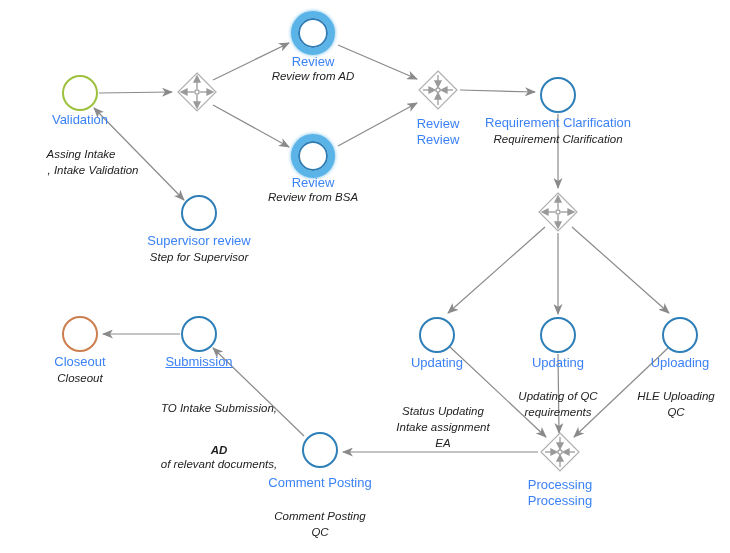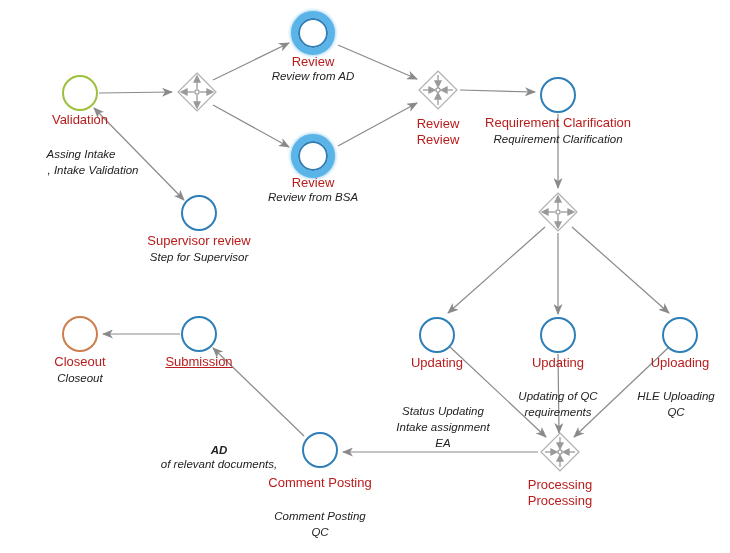--- a/index.html
+++ b/index.html
@@ -25,21 +25,21 @@
   .ring.highlight .inner{
     width:100%;height:100%;box-sizing:border-box;
     border-radius:50%;border:2px solid #2E7FB8;background:#fff;
   }
 
   .gw{position:absolute;transform:translate(-50%,-50%);width:42px;height:42px;}
 
   .label{
     position:absolute;transform:translateX(-50%);
     white-space:nowrap;text-align:center;
-    font-size:13px;line-height:15px;color:#b91c1c;
+    font-size:13px;line-height:15px;color:#3b82f6;
   }
   .sub{
     position:absolute;transform:translateX(-50%);
     white-space:pre;text-align:right;
     font-size:11.5px;line-height:15px;font-style:italic;color:#222;
   }
   .edgelabel{
     position:absolute;transform:translateX(-50%);
     white-space:pre;text-align:center;
     font-size:11.5px;line-height:16px;font-style:italic;color:#222;
@@ -223,20 +223,21 @@
   <div class="label" style="left:560px;top:477px;">Processing</div>
   <div class="label" style="left:560px;top:493px;">Processing</div>
 
   <div class="node" style="left:320px;top:450px;">
     <div class="ring plain"></div>
   </div>
   <div class="label" style="left:320px;top:475px;">Comment Posting</div>
   <div class="sub" style="left:320px;top:509px;">Comment Posting</div>
   <div class="sub" style="left:320px;top:525px;">QC</div>
 
+  <div class="edgelabel" style="left:219px;top:400px;">TO Intake Submission,</div>
   <div class="edgelabel" style="left:219px;top:416px;margin-top:40px;">of relevant documents,</div>
   <div class="edgelabel" style="left:219px;top:442px;font-weight:bold;">AD</div>
 
   <div class="node" style="left:199px;top:334px;">
     <div class="ring plain"></div>
   </div>
   <div class="label" style="left:199px;top:354px;text-decoration:underline;">Submission</div>
 
   <div class="node" style="left:80px;top:334px;">
     <div class="ring end"></div>

